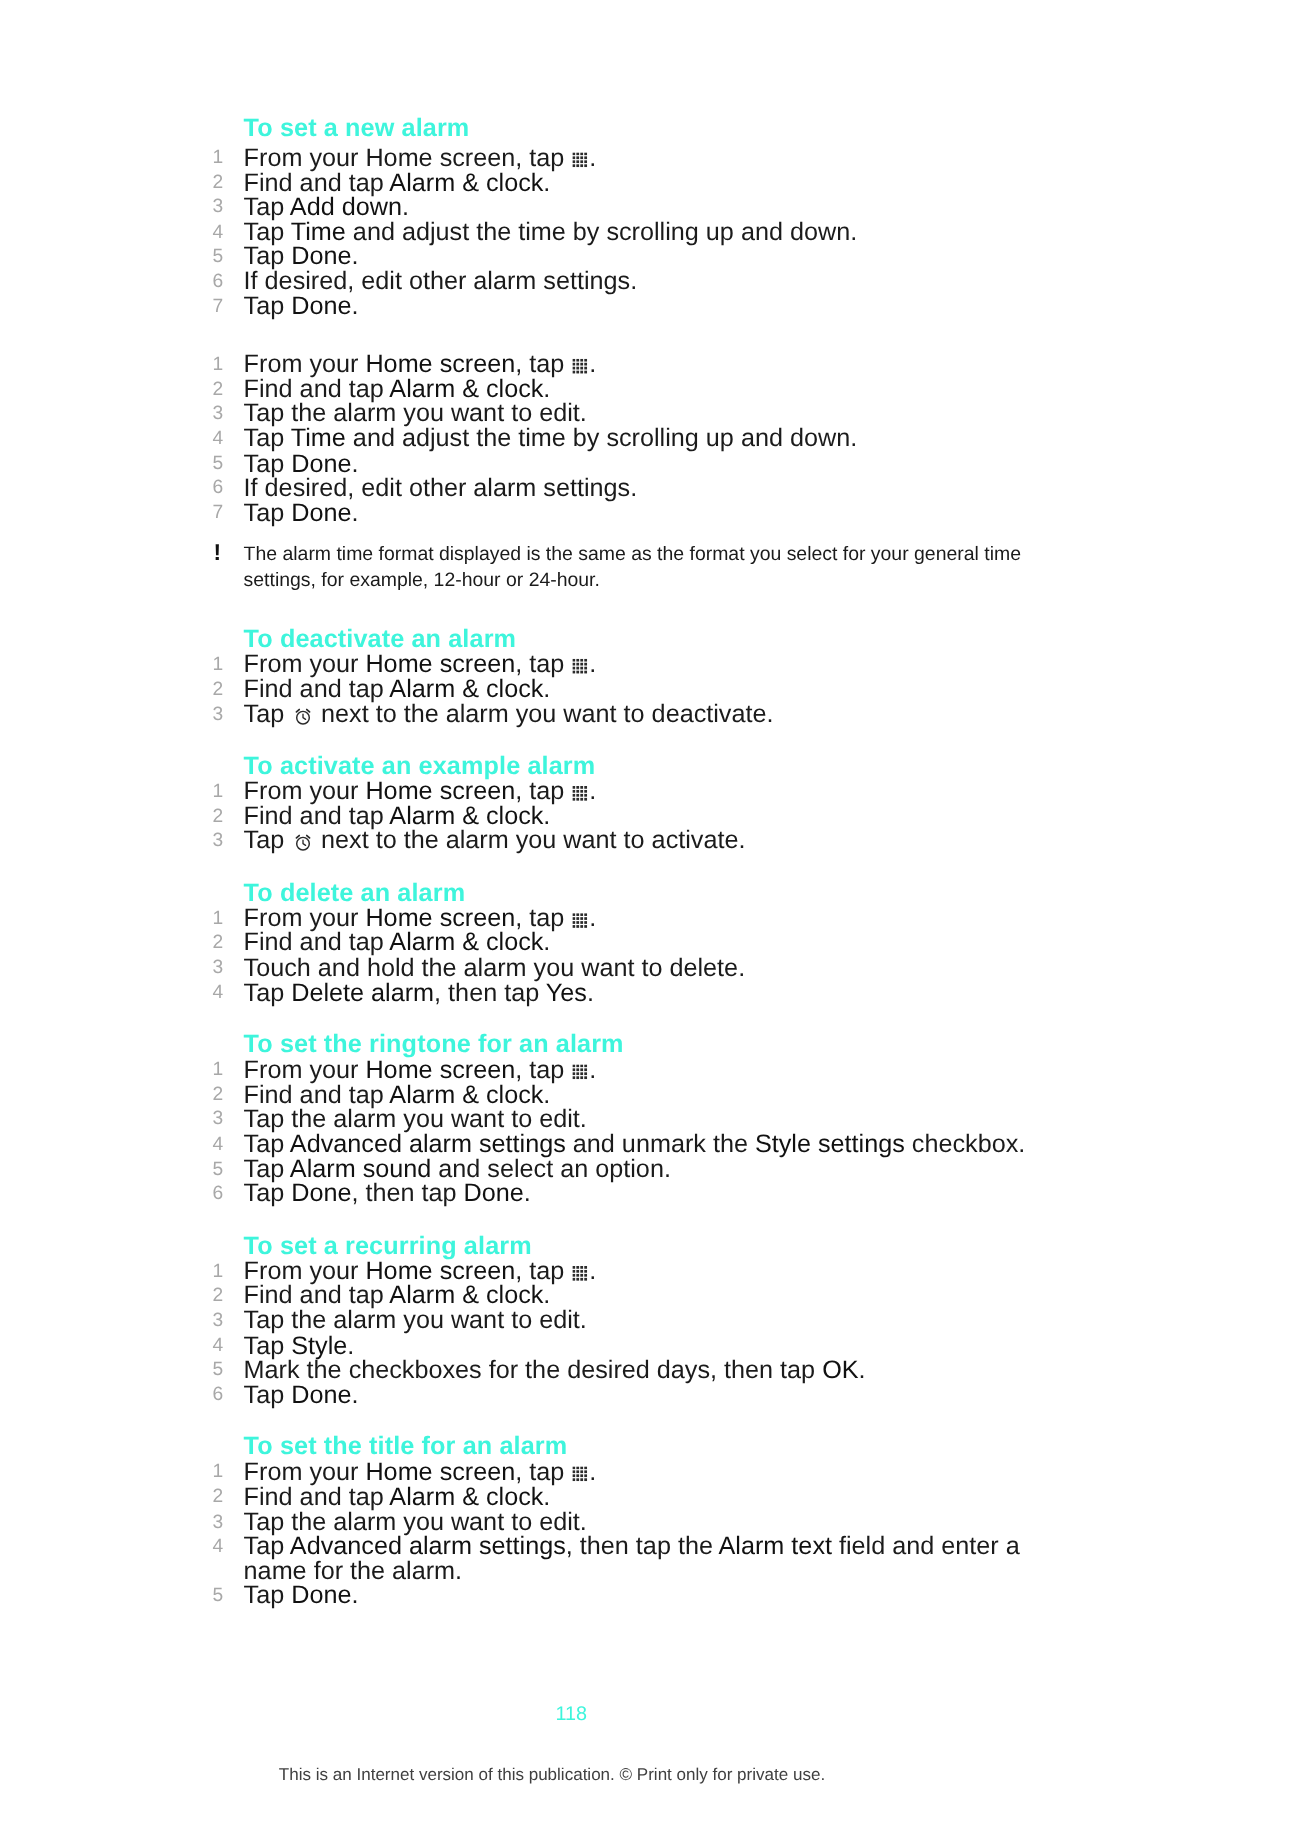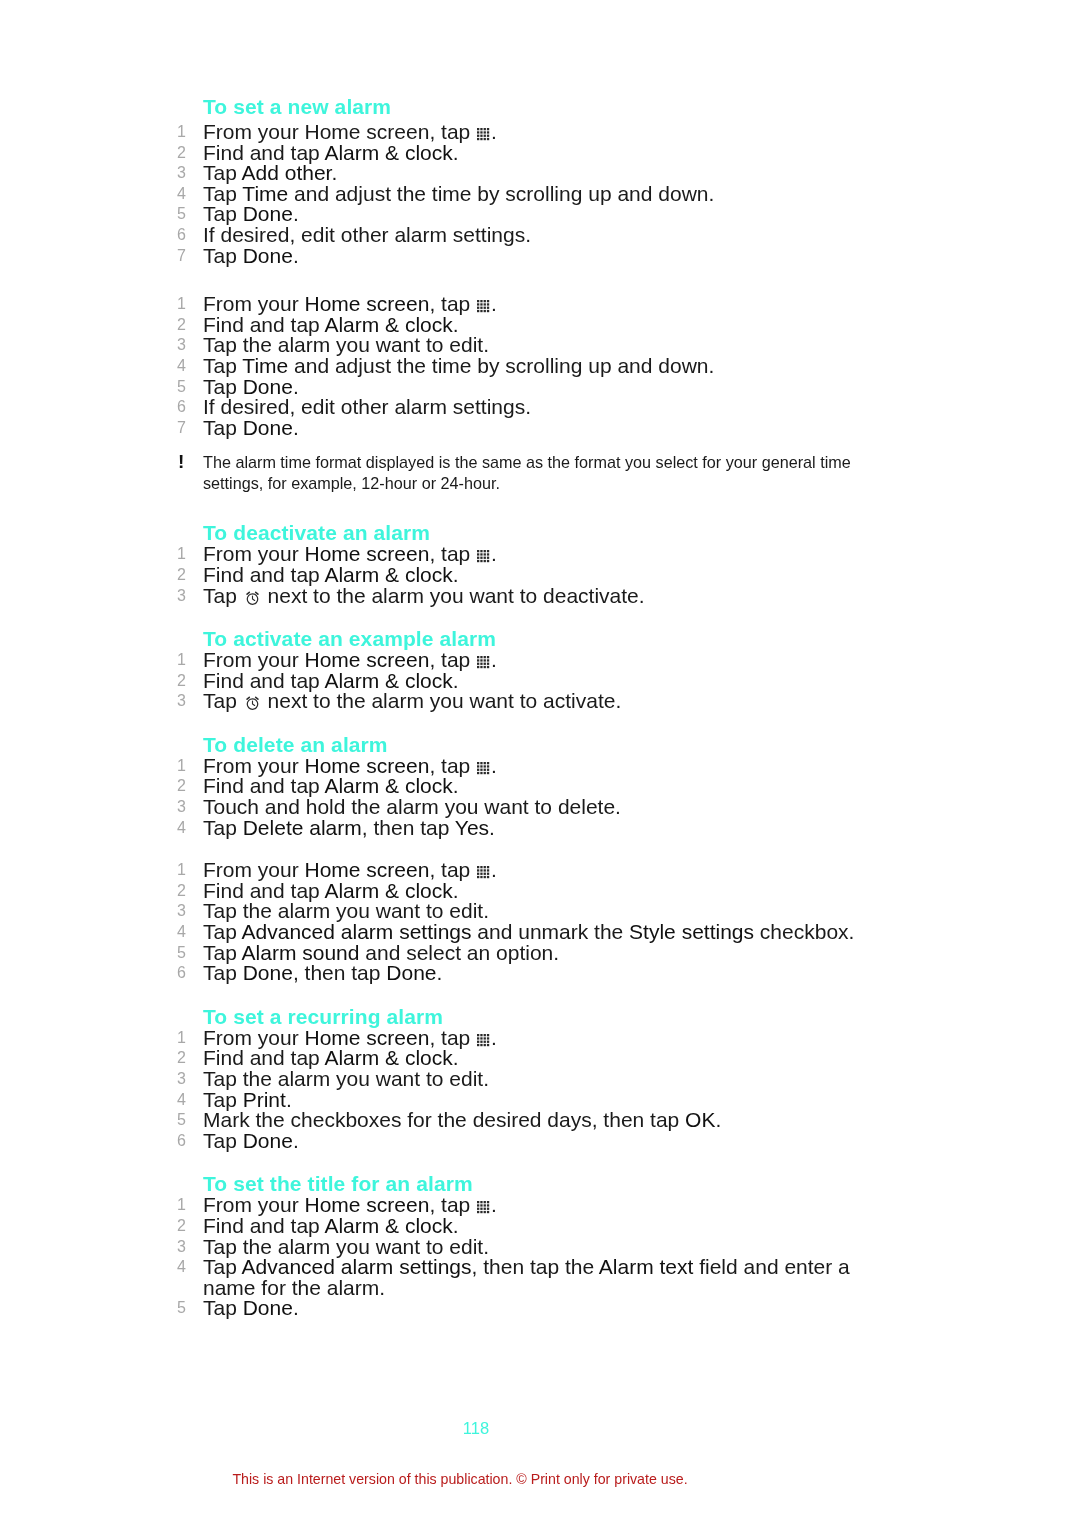--- a/index.html
+++ b/index.html
@@ -124,21 +124,21 @@
     color: #3ef5dc;
     font-size: 16.5px;
     font-weight: normal;
   }
   .footer-note {
     position: absolute;
     left: 0;
     top: 1471px;
     width: 920px;
     text-align: center;
-    color: #b91c1c;
+    color: #404040;
     font-size: 14.2px;
   }
 </style>
 </head>
 <body>
 
 <div class="page">
 
   <div class="content" id="content-root">
       <div class="section sec-1">
@@ -156,21 +156,21 @@
                   <rect x="0" y="6.6" width="2.3" height="2.3" fill="#2b2b2b"></rect>
                   <rect x="3.3" y="6.6" width="2.3" height="2.3" fill="#2b2b2b"></rect>
                   <rect x="6.6" y="6.6" width="2.3" height="2.3" fill="#2b2b2b"></rect>
                   <rect x="9.899999999999999" y="6.6" width="2.3" height="2.3" fill="#2b2b2b"></rect>
                   <rect x="0" y="9.899999999999999" width="2.3" height="2.3" fill="#2b2b2b"></rect>
                   <rect x="3.3" y="9.899999999999999" width="2.3" height="2.3" fill="#2b2b2b"></rect>
                   <rect x="6.6" y="9.899999999999999" width="2.3" height="2.3" fill="#2b2b2b"></rect>
                   <rect x="9.899999999999999" y="9.899999999999999" width="2.3" height="2.3" fill="#2b2b2b"></rect>
                 </svg></span>.</span></li>
           <li><span class="step-text">Find and tap <b>Alarm &amp; clock</b>.</span></li>
-          <li><span class="step-text">Tap <b>Add other</b>.</span></li>
+          <li><span class="step-text">Tap <b>Add down</b>.</span></li>
           <li><span class="step-text">Tap <b>Time</b> and adjust the time by scrolling up and down.</span></li>
           <li><span class="step-text">Tap <b>Done</b>.</span></li>
           <li><span class="step-text">If desired, edit other alarm settings.</span></li>
           <li><span class="step-text">Tap <b>Done</b>.</span></li>
         </ol>
       </div>
       <div class="gap-lg"></div>
       <div class="section sec-2">
         <ol class="steps">
           <li><span class="step-text">From your <b>Home screen</b>, tap <span class="icon-appdrawer"><svg viewBox="0 0 13 13" width="13" height="13">
@@ -283,20 +283,21 @@
                   <rect x="6.6" y="9.899999999999999" width="2.3" height="2.3" fill="#2b2b2b"></rect>
                   <rect x="9.899999999999999" y="9.899999999999999" width="2.3" height="2.3" fill="#2b2b2b"></rect>
                 </svg></span>.</span></li>
           <li><span class="step-text">Find and tap <b>Alarm &amp; clock</b>.</span></li>
           <li><span class="step-text">Touch and hold the alarm you want to delete.</span></li>
           <li><span class="step-text">Tap <b>Delete alarm</b>, then tap <b>Yes</b>.</span></li>
         </ol>
       </div>
       <div class="gap-md"></div>
       <div class="section sec-6">
+        <div class="sec-heading">To set the ringtone for an alarm</div>
         <ol class="steps">
           <li><span class="step-text">From your <b>Home screen</b>, tap <span class="icon-appdrawer"><svg viewBox="0 0 13 13" width="13" height="13">
                   <rect x="0" y="0" width="2.3" height="2.3" fill="#2b2b2b"></rect>
                   <rect x="3.3" y="0" width="2.3" height="2.3" fill="#2b2b2b"></rect>
                   <rect x="6.6" y="0" width="2.3" height="2.3" fill="#2b2b2b"></rect>
                   <rect x="9.899999999999999" y="0" width="2.3" height="2.3" fill="#2b2b2b"></rect>
                   <rect x="0" y="3.3" width="2.3" height="2.3" fill="#2b2b2b"></rect>
                   <rect x="3.3" y="3.3" width="2.3" height="2.3" fill="#2b2b2b"></rect>
                   <rect x="6.6" y="3.3" width="2.3" height="2.3" fill="#2b2b2b"></rect>
                   <rect x="9.899999999999999" y="3.3" width="2.3" height="2.3" fill="#2b2b2b"></rect>
@@ -333,21 +334,21 @@
                   <rect x="3.3" y="6.6" width="2.3" height="2.3" fill="#2b2b2b"></rect>
                   <rect x="6.6" y="6.6" width="2.3" height="2.3" fill="#2b2b2b"></rect>
                   <rect x="9.899999999999999" y="6.6" width="2.3" height="2.3" fill="#2b2b2b"></rect>
                   <rect x="0" y="9.899999999999999" width="2.3" height="2.3" fill="#2b2b2b"></rect>
                   <rect x="3.3" y="9.899999999999999" width="2.3" height="2.3" fill="#2b2b2b"></rect>
                   <rect x="6.6" y="9.899999999999999" width="2.3" height="2.3" fill="#2b2b2b"></rect>
                   <rect x="9.899999999999999" y="9.899999999999999" width="2.3" height="2.3" fill="#2b2b2b"></rect>
                 </svg></span>.</span></li>
           <li><span class="step-text">Find and tap <b>Alarm &amp; clock</b>.</span></li>
           <li><span class="step-text">Tap the alarm you want to edit.</span></li>
-          <li><span class="step-text">Tap <b>Print</b>.</span></li>
+          <li><span class="step-text">Tap <b>Style</b>.</span></li>
           <li><span class="step-text">Mark the checkboxes for the desired days, then tap <b>OK</b>.</span></li>
           <li><span class="step-text">Tap <b>Done</b>.</span></li>
         </ol>
       </div>
       <div class="gap-md"></div>
       <div class="section sec-8">
         <div class="sec-heading">To set the title for an alarm</div>
         <ol class="steps">
           <li><span class="step-text">From your <b>Home screen</b>, tap <span class="icon-appdrawer"><svg viewBox="0 0 13 13" width="13" height="13">
                   <rect x="0" y="0" width="2.3" height="2.3" fill="#2b2b2b"></rect>

